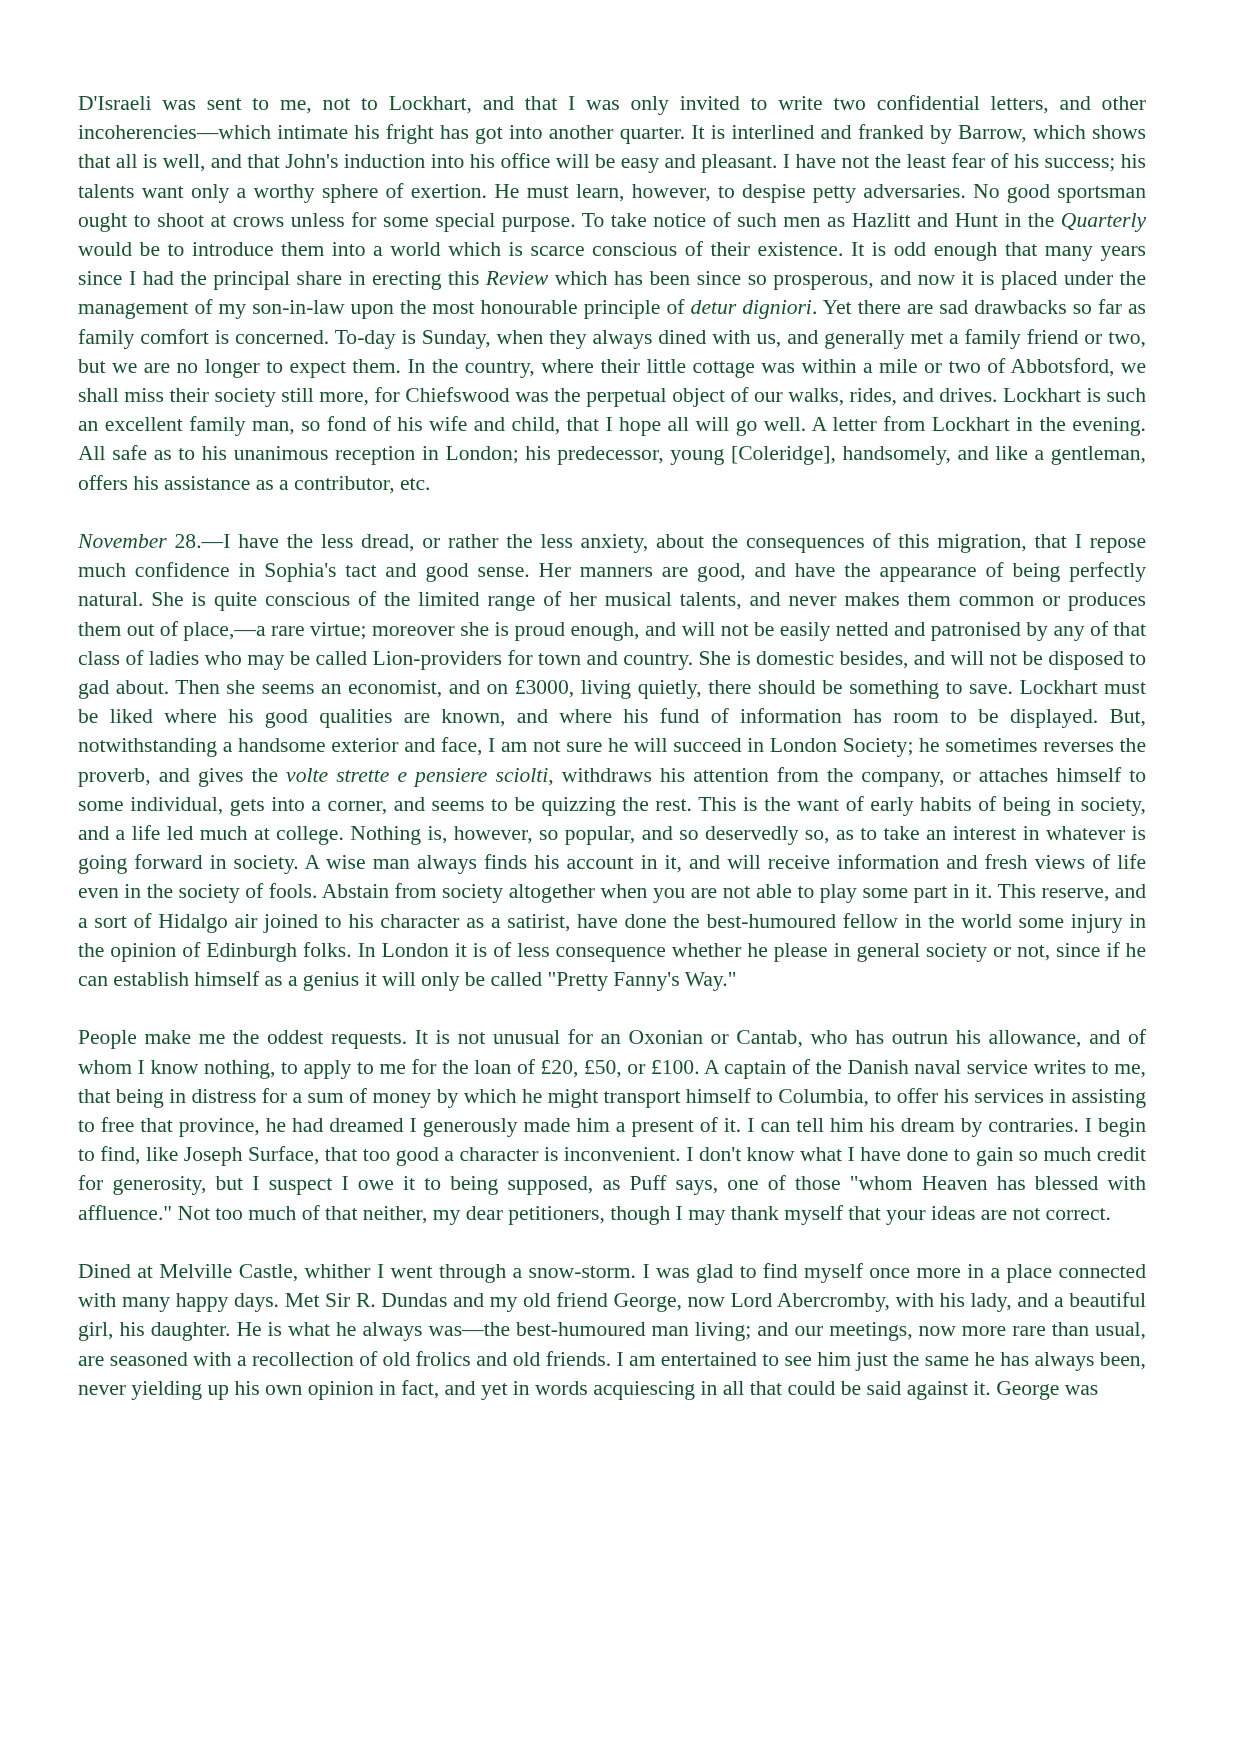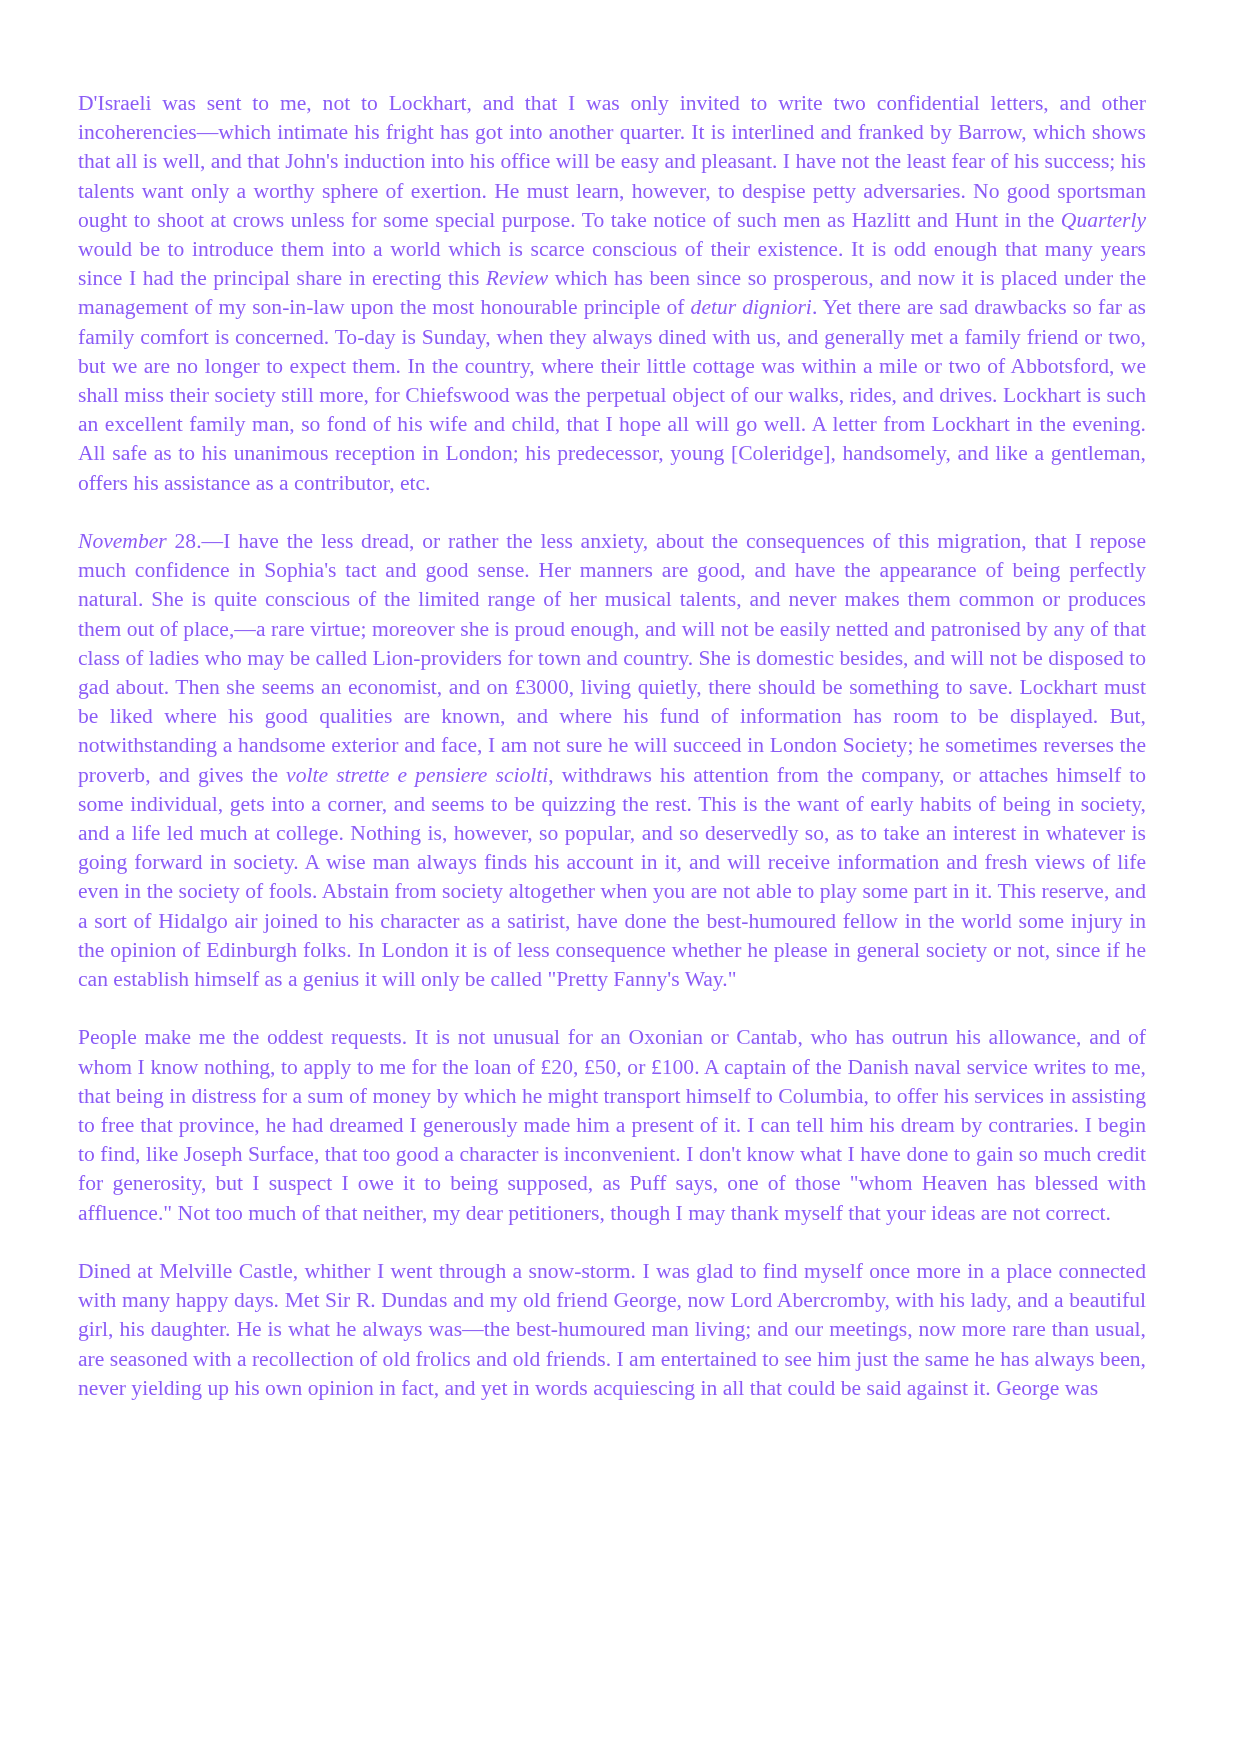--- a/index.html
+++ b/index.html
@@ -14,21 +14,21 @@
     overflow: hidden;
   }
   .page {
     position: absolute;
     left: 78px;
     top: 89px;
     width: 1068px;
     font-family: "Liberation Serif", "DejaVu Serif", serif;
     font-size: 21.6px;
     line-height: 29.2px;
-    color: #8b5cf6;
+    color: #14532d;
   }
   .para {
     margin: 0 0 29.2px 0;
     text-align: justify;
     text-align-last: left;
   }
   .para em { font-style: italic; }
 </style>
 </head>
 <body>

